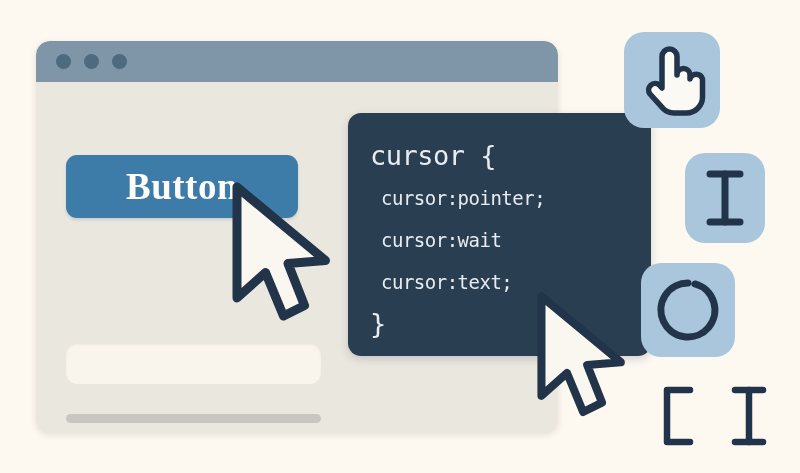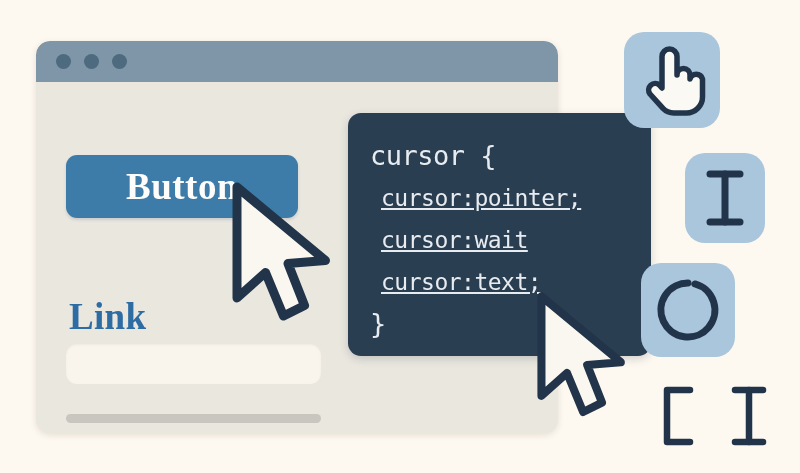--- a/index.html
+++ b/index.html
@@ -133,21 +133,21 @@
     box-sizing: border-box;
   }
   .code-line {
     font-family: "DejaVu Sans Mono", monospace;
     font-size: 27px;
     color: #e8ecf0;
     line-height: 42px;
     white-space: pre;
     letter-spacing: -0.5px;
   }
-  .code-line.indent { padding-left: 11px; font-size: 23px; text-decoration: underline; }
+  .code-line.indent { padding-left: 11px; font-size: 19px; }
 
   
   .cursor-arrow { position: absolute; }
   .cursor-arrow.one { left: 222px; top: 178px; }
   .cursor-arrow.two { left: 528px; top: 288px; }
 
   
   .icon-tile {
     position: absolute;
     background: #a9c6dc;
@@ -178,21 +178,20 @@
     <div class="title-bar">
       <span class="dot"></span>
       <span class="dot"></span>
       <span class="dot"></span>
     </div>
 
     <div class="browser-body">
 
       <button class="demo-button">Button</button>
 
-      <a class="demo-link" href="#">Link</a>
 
       <input class="demo-input" type="text" placeholder="" style="">
 
       <div class="text-line l1"></div>
 
     </div>
   </div>
 
   <div class="code-block">
     <div class="code-line">cursor {</div>

